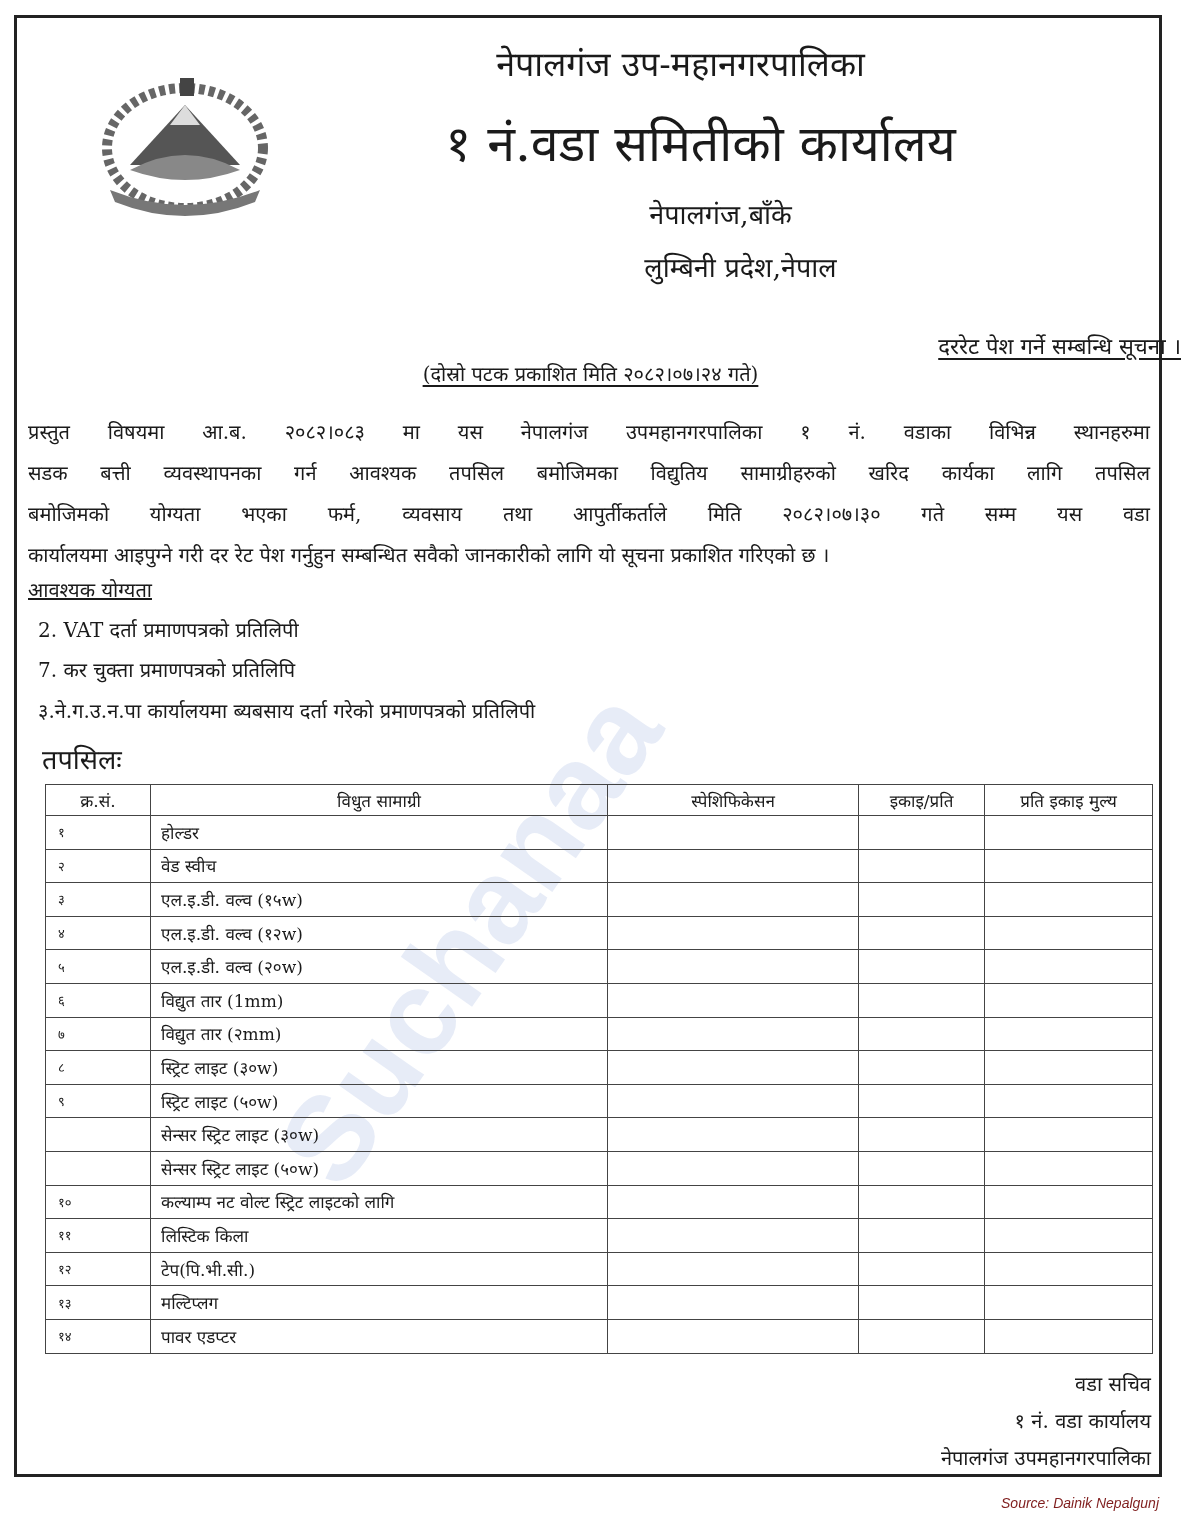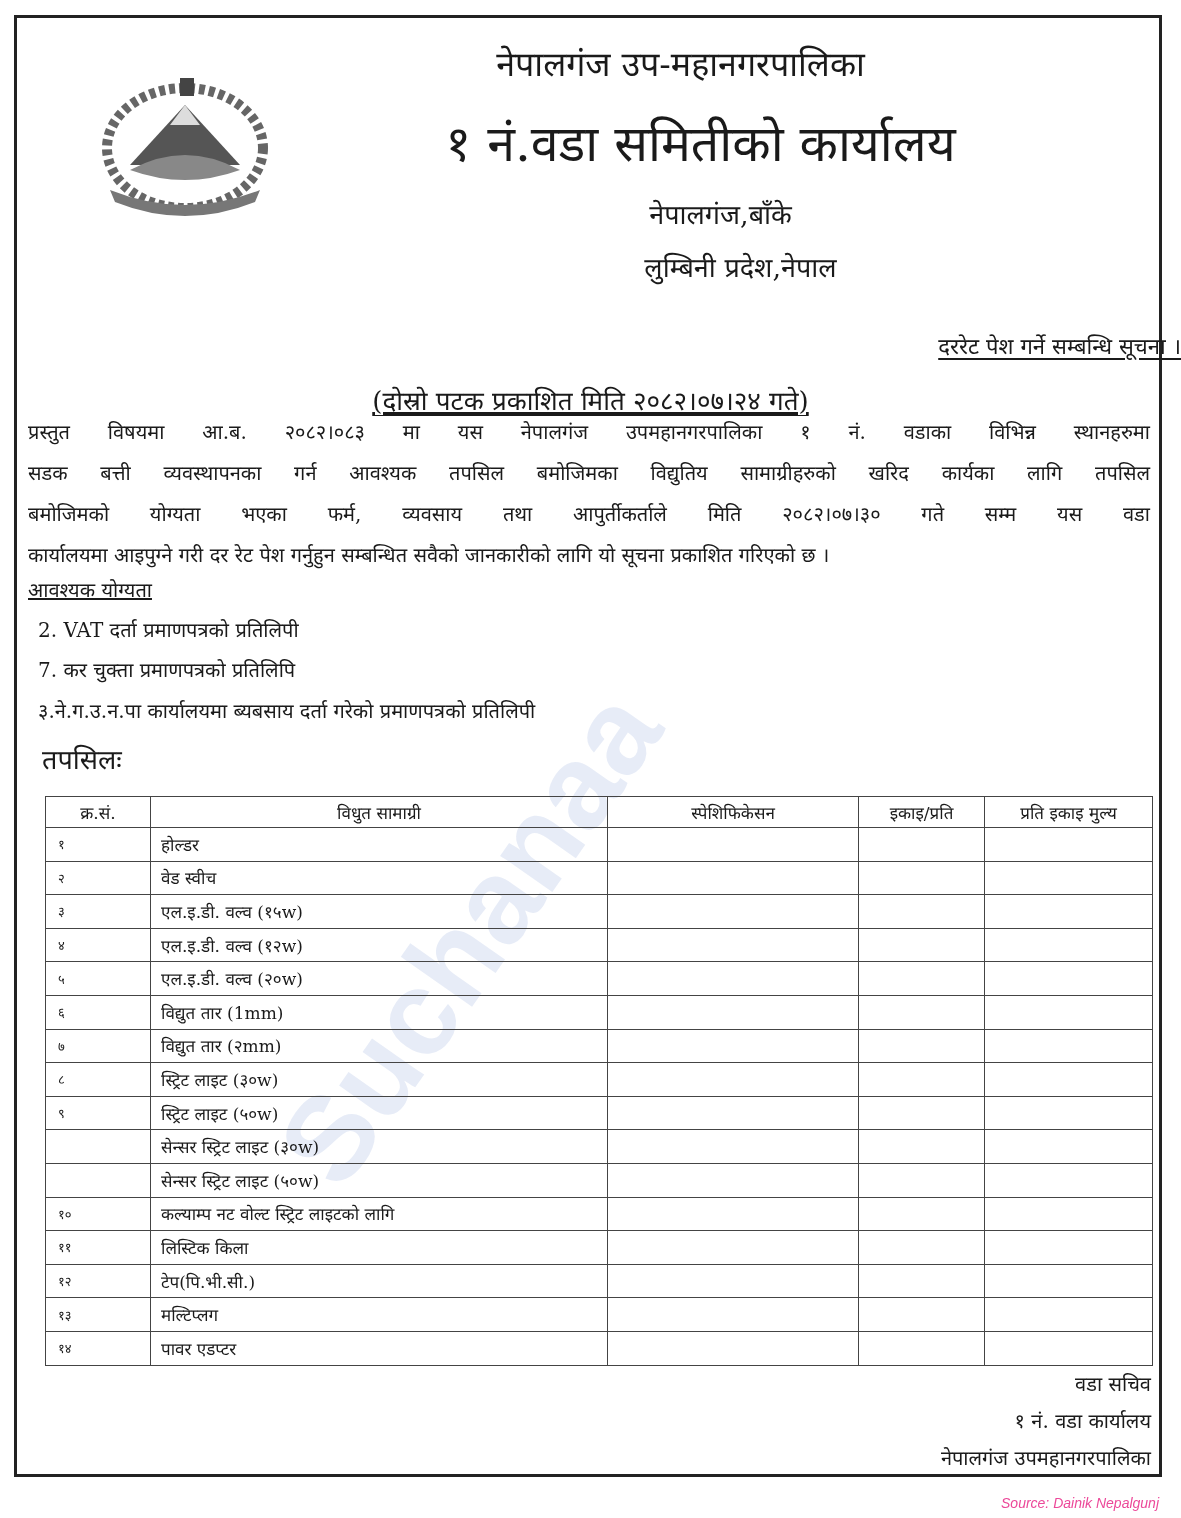--- a/index.html
+++ b/index.html
@@ -8,37 +8,37 @@
   .frame { position:absolute; left:14px; top:15px; width:1148px; height:1462px;
            border:3px solid #222; box-sizing:border-box; }
   .emblem { position:absolute; left:90px; top:70px; width:190px; height:150px; }
   .hdr { position:absolute; left:0; width:1181px; text-align:center; white-space:nowrap; }
   .h1 { top:40px; font-size:34px; left:90px; }
   .h2 { top:108px; font-size:50px; left:110px; }
   .h3 { top:195px; font-size:27px; left:130px; }
   .h4 { top:248px; font-size:27px; left:150px; }
   .title { top:330px; font-size:22px; left:0;text-align:right; }
   .title span, .subtitle span { text-decoration:underline; text-underline-offset:4px; }
-  .subtitle { top:382px; font-size:26px;text-decoration:underline; }
+  .subtitle { top:360px; font-size:20px; }
   .para { position:absolute; left:28px; top:412px; width:1122px; font-size:20px;
           line-height:41px; text-align:justify; text-align-last:justify; }
   .para .line { display:block; }
   .para .line.last { text-align-last:left; }
   .req-title { position:absolute; left:28px; top:576px; font-size:20px; text-decoration:underline; }
   .req { position:absolute; left:38px; font-size:20px; }
   .tapsil { position:absolute; left:42px; top:740px; font-size:27px; }
   table { position:absolute; left:45px; top:784px; width:1108px; border-collapse:collapse;
-          font-size:17px;margin-top:12px; }
+          font-size:17px; }
   td, th { border:1.5px solid #444; height:32.6px; padding:0 10px; font-weight:normal; }
   th { text-align:center; height:30px; }
   td.sn { font-size:13px; padding-left:12px; width:82px; }
   .c1 { width:84px; } .c2 { width:436px; } .c3 { width:230px; } .c4 { width:105px; }
   .sign { position:absolute; right:30px; font-size:20px; text-align:right; }
   .source { position:absolute; right:22px; top:1495px; font-family:"Liberation Sans", sans-serif;
-            font-style:italic; font-size:14px; color:#ec4899; }
+            font-style:italic; font-size:14px; color:#7f1d1d; }
   .wm { position:absolute; left:250px; top:1130px; font-family:"Liberation Sans", sans-serif;
         font-weight:bold; font-size:120px; color:rgba(120,150,210,0.18);
         transform:rotate(-55deg); transform-origin:left top; pointer-events:none; }
 </style>
 </head>
 <body>
 
 <div class="wm">Suchanaa</div>
 
 <div class="frame"></div>

